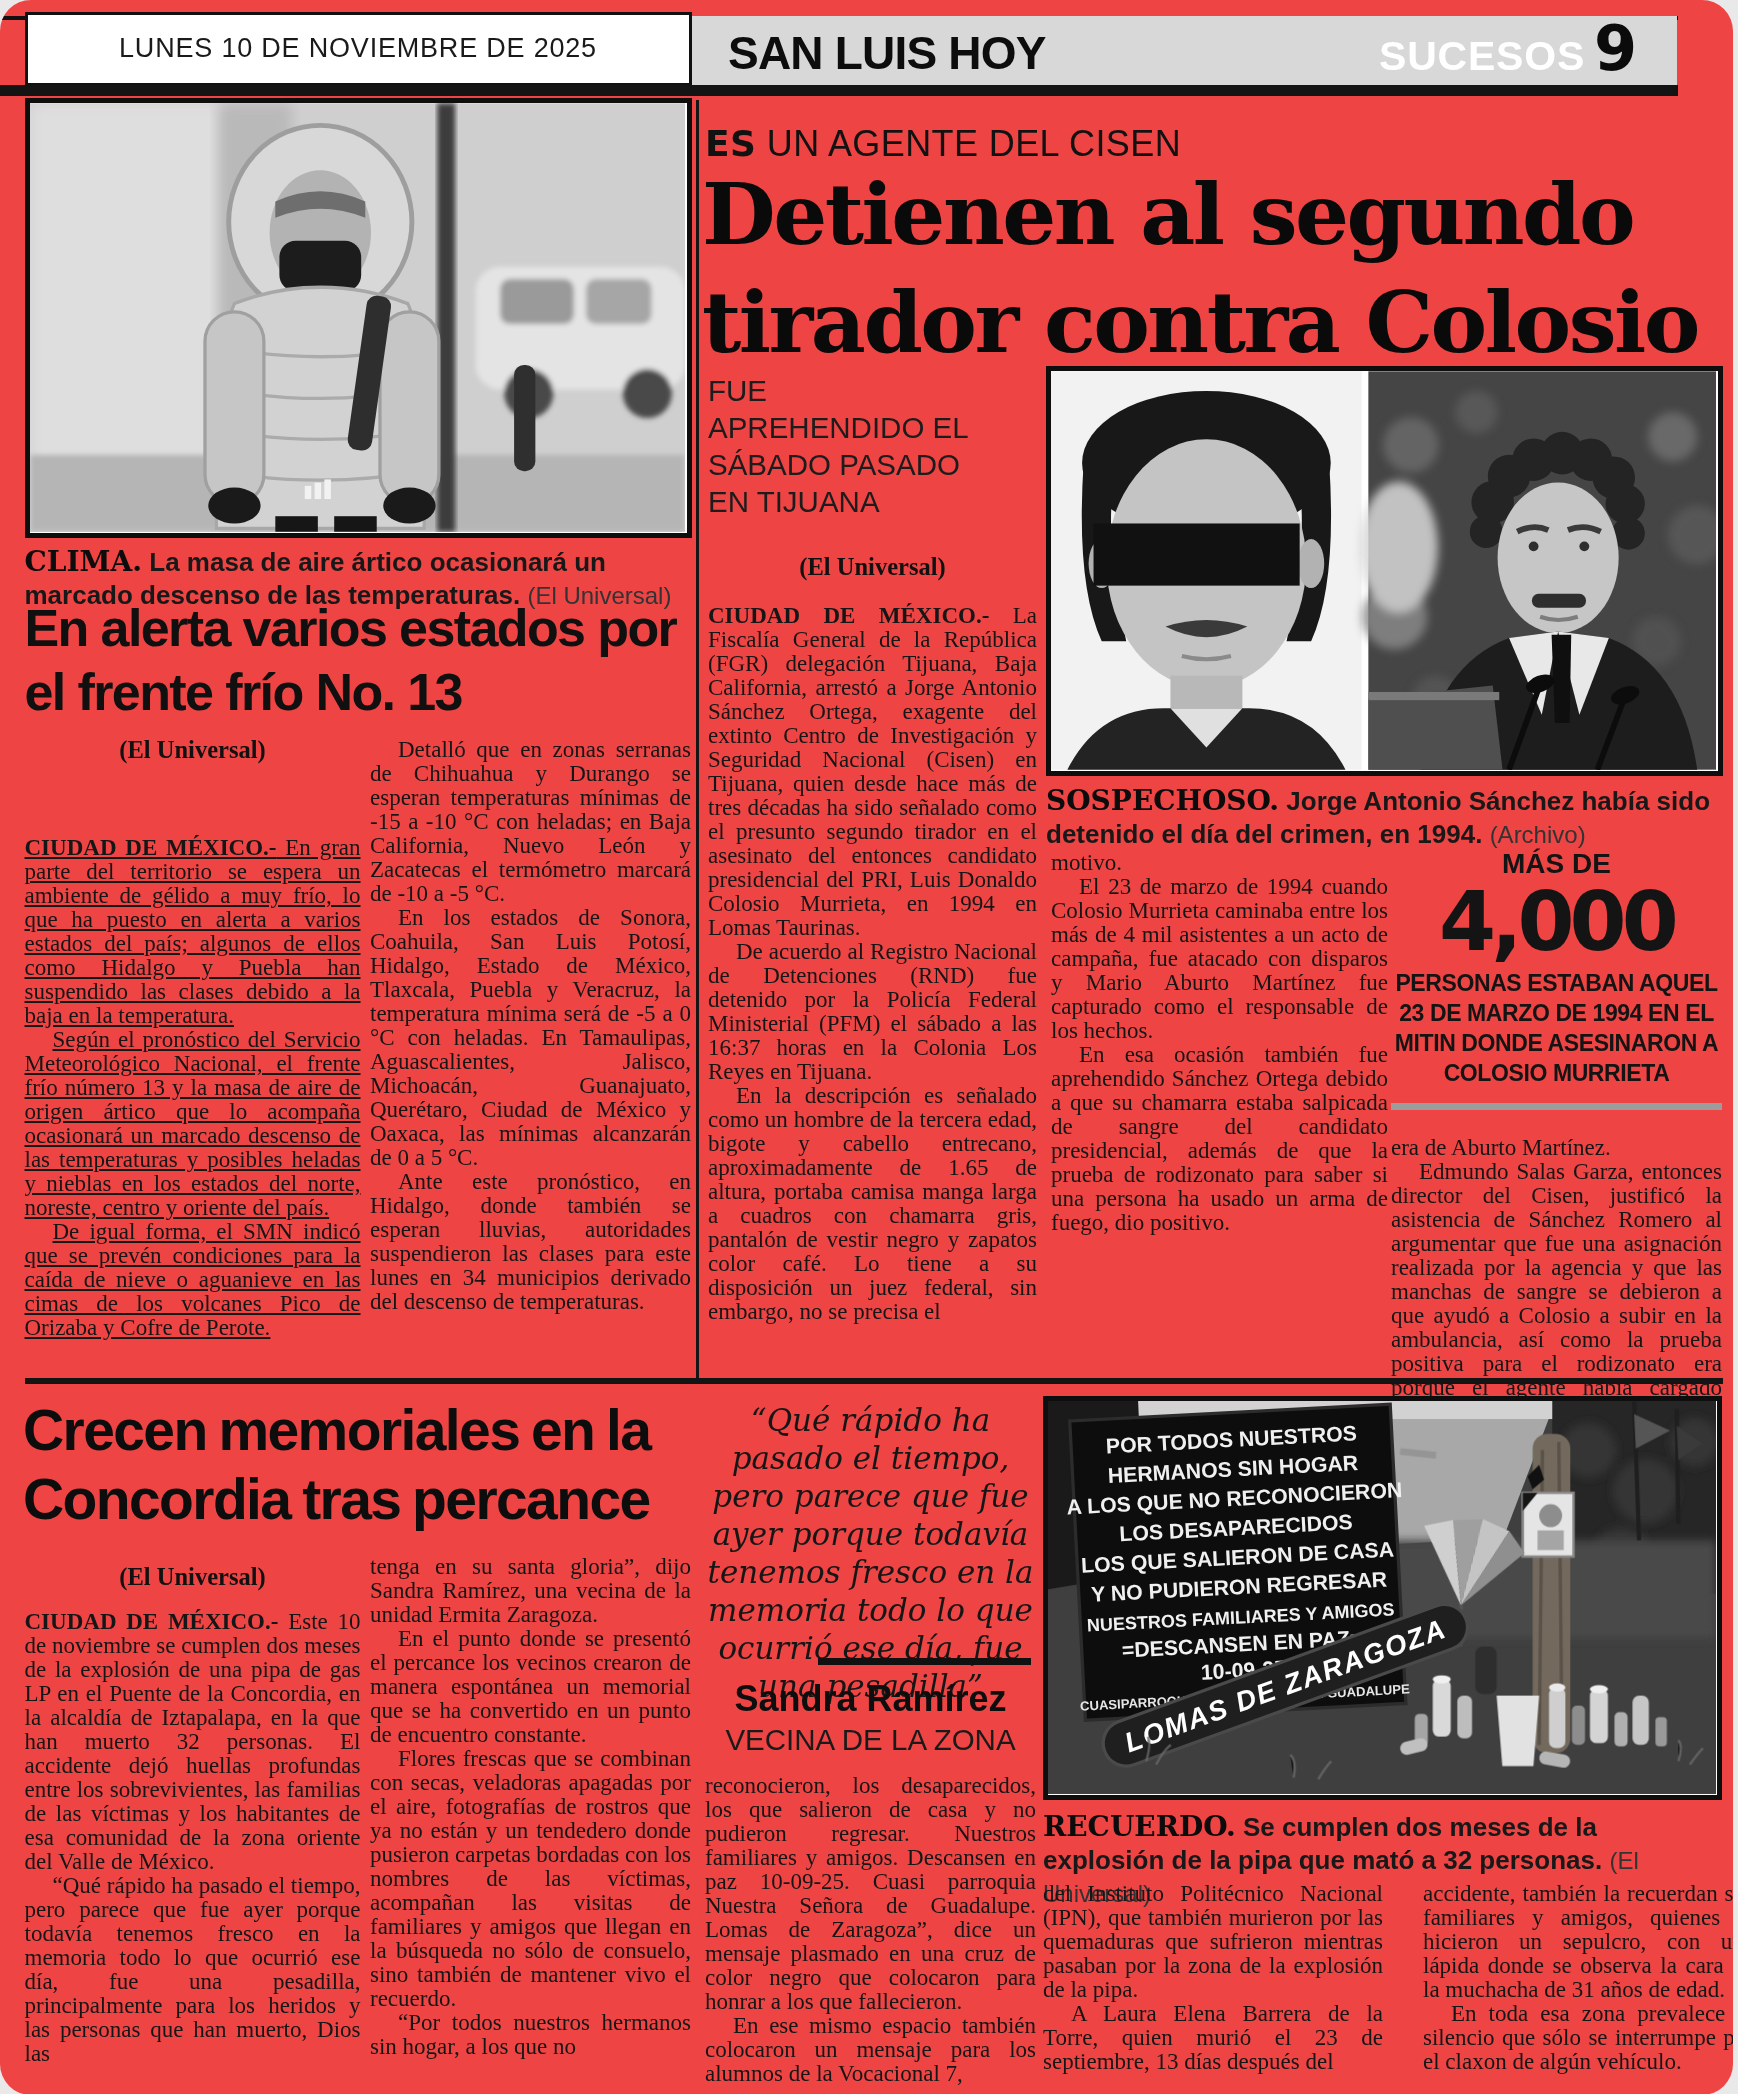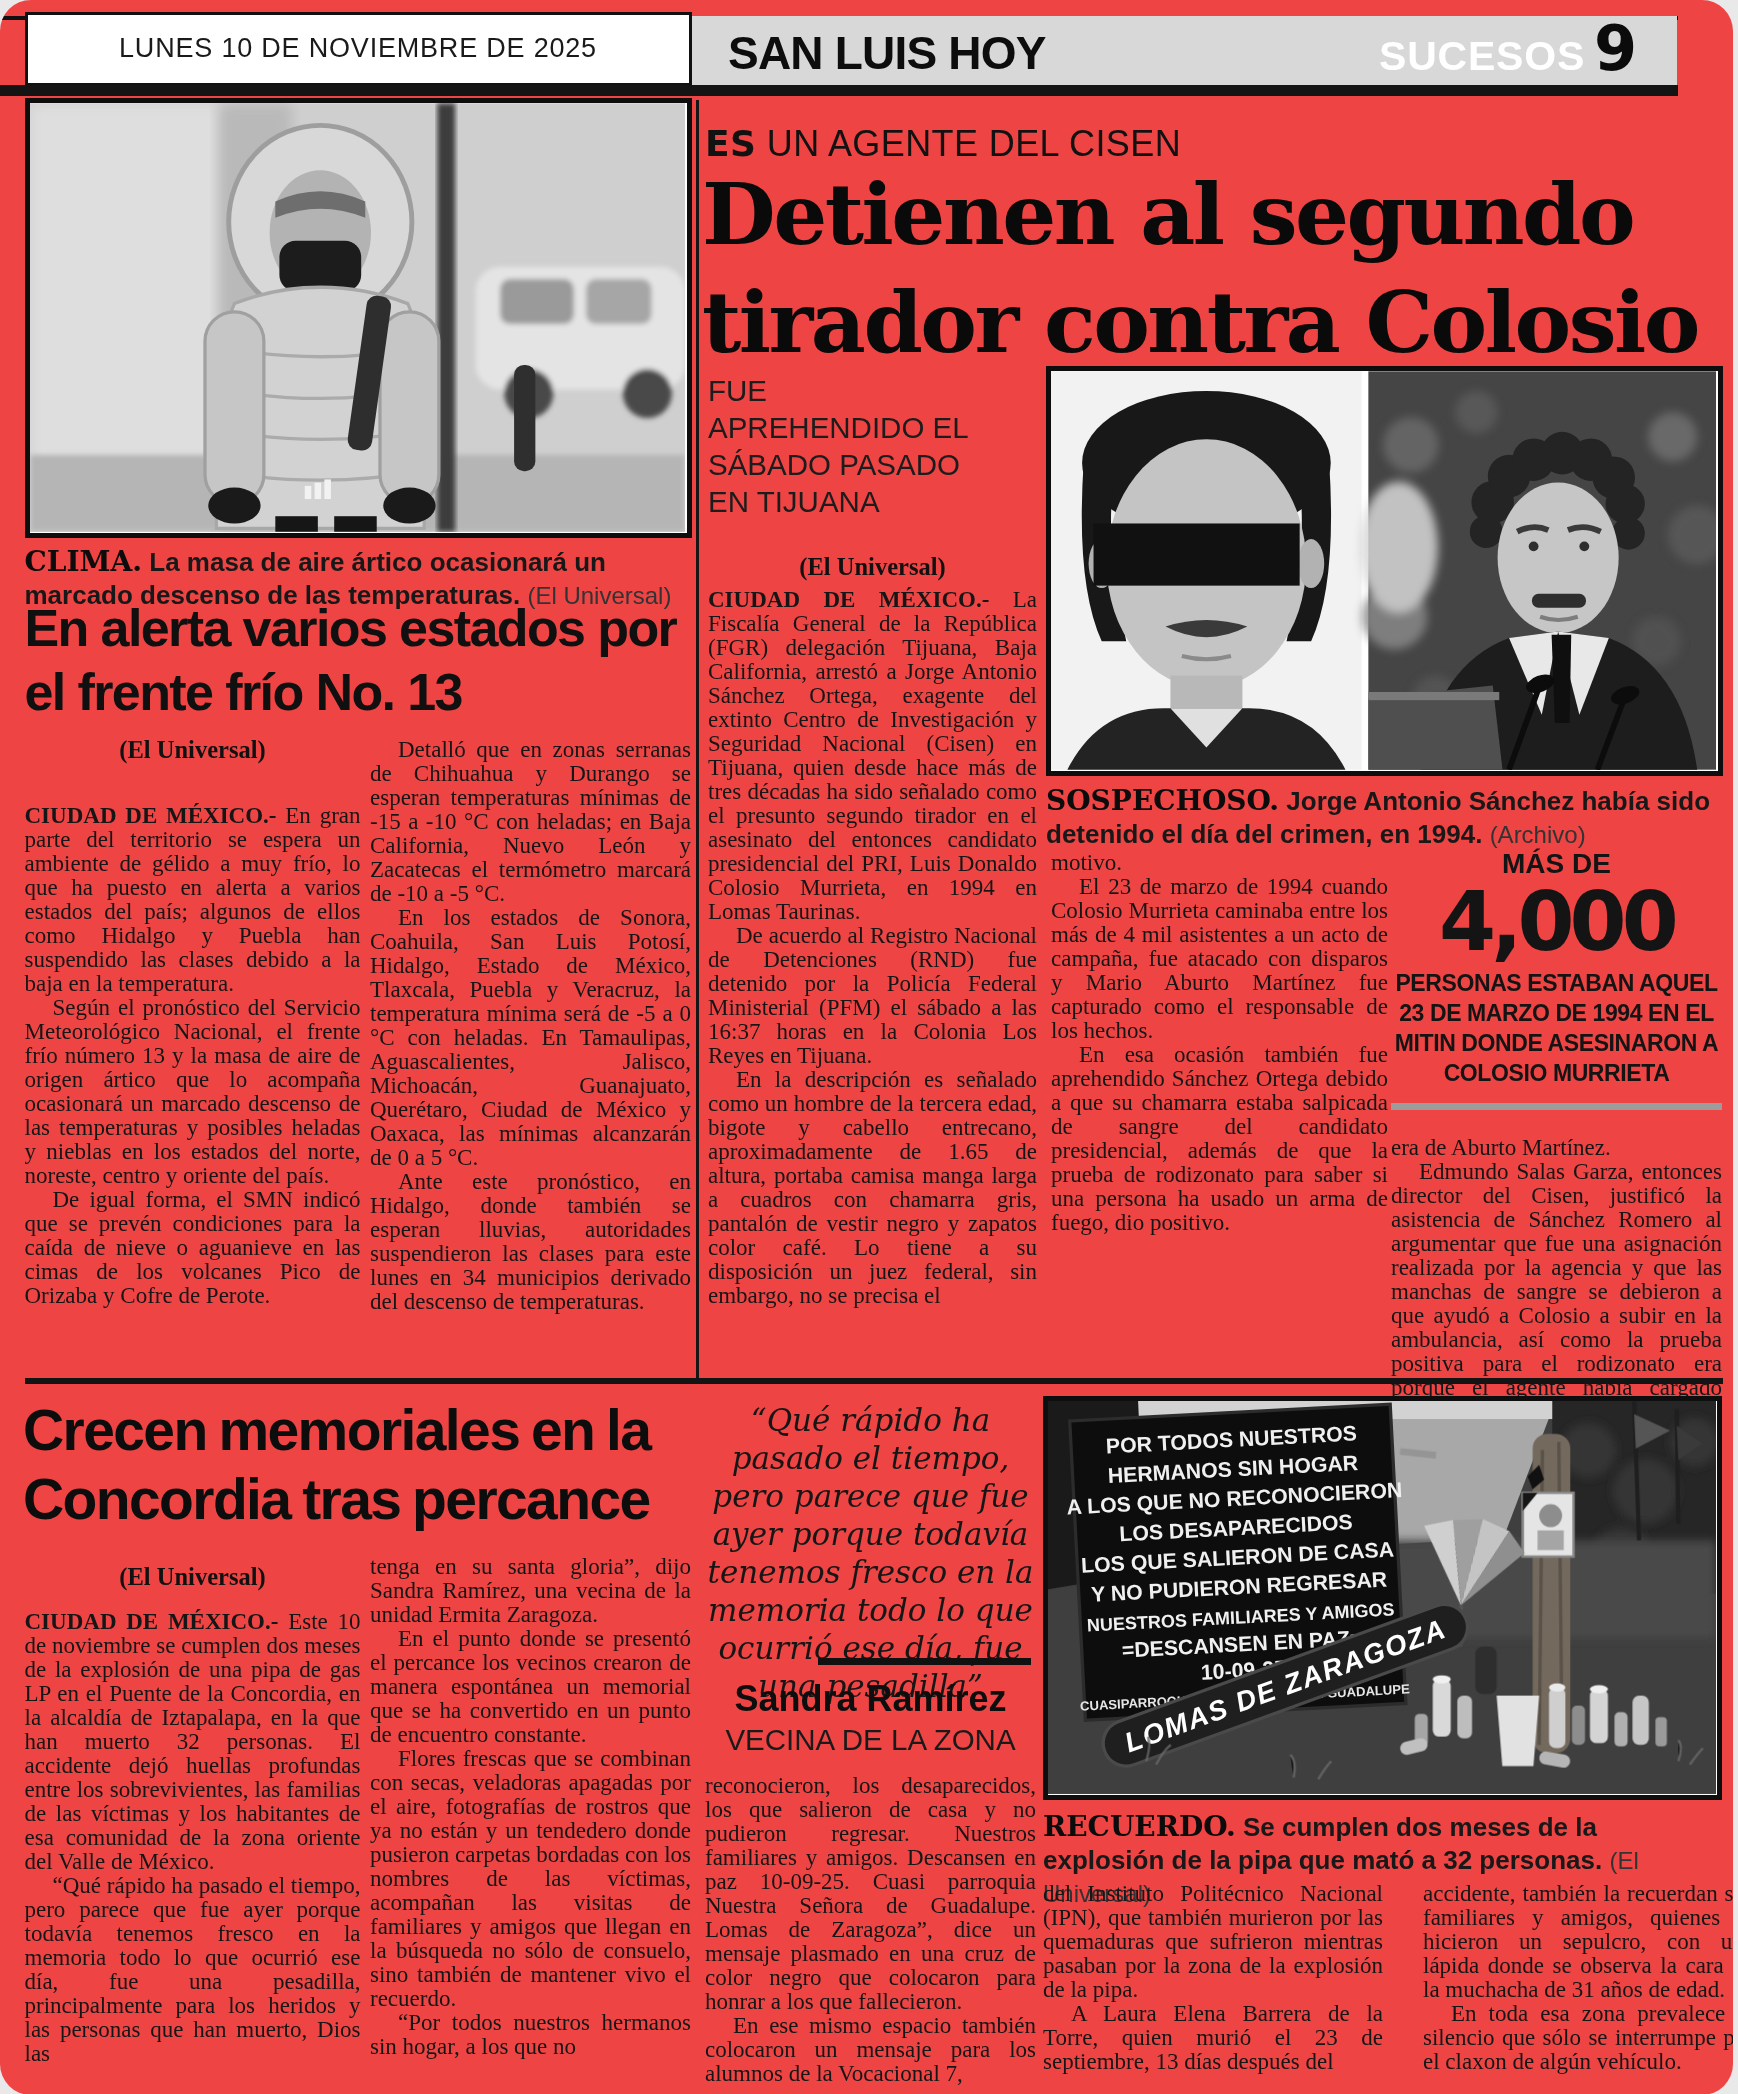--- a/index.html
+++ b/index.html
@@ -136,39 +136,39 @@
     </svg>
   </div>
   <div class="abs caption" style="left:24.5px;top:545px;width:664px;">
     <b class="cap-lead">CLIMA.</b>
     <span>La masa de aire ártico ocasionará un marcado descenso de las temperaturas.</span>
     <span class="cap-credit">(El Universal)</span>
   </div>
   <div class="abs weather-headline">En alerta varios estados por el frente frío No. 13</div>
   <div class="abs byline" style="left:24.5px;top:736px;width:336px;">(El Universal)</div>
 
-  <div class="abs body-text" style="left:24.5px;top:804px;width:336px;">
+  <div class="abs body-text" style="left:24.5px;top:836px;width:336px;text-decoration:underline;">
     <p><b class="dateline">CIUDAD DE MÉXICO.-</b><span> En gran parte del territorio se espera un ambiente de gélido a muy frío, lo que ha puesto en alerta a varios estados del país; algunos de ellos como Hidalgo y Puebla han suspendido las clases debido a la baja en la temperatura.</span></p>
     <p class="ind">Según el pronóstico del Servicio Meteorológico Nacional, el frente frío número 13 y la masa de aire de origen ártico que lo acompaña ocasionará un marcado descenso de las temperaturas y posibles heladas y nieblas en los estados del norte, noreste, centro y oriente del país.</p>
     <p class="ind">De igual forma, el SMN indicó que se prevén condiciones para la caída de nieve o aguanieve en las cimas de los volcanes Pico de Orizaba y Cofre de Perote.</p>
   </div>
   <div class="abs body-text" style="left:370px;top:738px;width:321px;">
     <p class="ind">Detalló que en zonas serranas de Chihuahua y Durango se esperan temperaturas mínimas de -15 a -10 °C con heladas; en Baja California, Nuevo León y Zacatecas el termómetro marcará de -10 a -5 °C.</p>
     <p class="ind">En los estados de Sonora, Coahuila, San Luis Potosí, Hidalgo, Estado de México, Tlaxcala, Puebla y Veracruz, la temperatura mínima será de -5 a 0 °C con heladas. En Tamaulipas, Aguascalientes, Jalisco, Michoacán, Guanajuato, Querétaro, Ciudad de México y Oaxaca, las mínimas alcanzarán de 0 a 5 °C.</p>
     <p class="ind">Ante este pronóstico, en Hidalgo, donde también se esperan lluvias, autoridades suspendieron las clases para este lunes en 34 municipios derivado del descenso de temperaturas.</p>
   </div>
 
   <div class="abs kicker">
     <span class="kick-lead">ES</span><span> UN AGENTE DEL CISEN</span>
   </div>
   <div class="abs main-headline">Detienen al segundo tirador contra Colosio</div>
   <div class="abs deck">FUE APREHENDIDO EL SÁBADO PASADO EN TIJUANA</div>
   <div class="abs byline" style="left:708px;top:553px;width:329px;">(El Universal)</div>
 
-  <div class="abs body-text" style="left:708px;top:588px;width:329px;">
+  <div class="abs body-text" style="left:708px;top:604px;width:329px;">
     <p><b class="dateline">CIUDAD DE MÉXICO.-</b><span> La Fiscalía General de la República (FGR) delegación Tijuana, Baja California, arrestó a Jorge Antonio Sánchez Ortega, exagente del extinto Centro de Investigación y Seguridad Nacional (Cisen) en Tijuana, quien desde hace más de tres décadas ha sido señalado como el presunto segundo tirador en el asesinato del entonces candidato presidencial del PRI, Luis Donaldo Colosio Murrieta, en 1994 en Lomas Taurinas.</span></p>
     <p class="ind">De acuerdo al Registro Nacional de Detenciones (RND) fue detenido por la Policía Federal Ministerial (PFM) el sábado a las 16:37 horas en la Colonia Los Reyes en Tijuana.</p>
     <p class="ind">En la descripción es señalado como un hombre de la tercera edad, bigote y cabello entrecano, aproximadamente de 1.65 de altura, portaba camisa manga larga a cuadros con chamarra gris, pantalón de vestir negro y zapatos color café. Lo tiene a su disposición un juez federal, sin embargo, no se precisa el</p>
   </div>
 
   <div class="abs photo" style="left:1046px;top:366px;width:677px;height:410px;">
     <svg width="665" height="399" viewBox="0 0 813 487">
       <defs>
         <filter id="b6">
             <feGaussianBlur stdDeviation="6"></feGaussianBlur>

